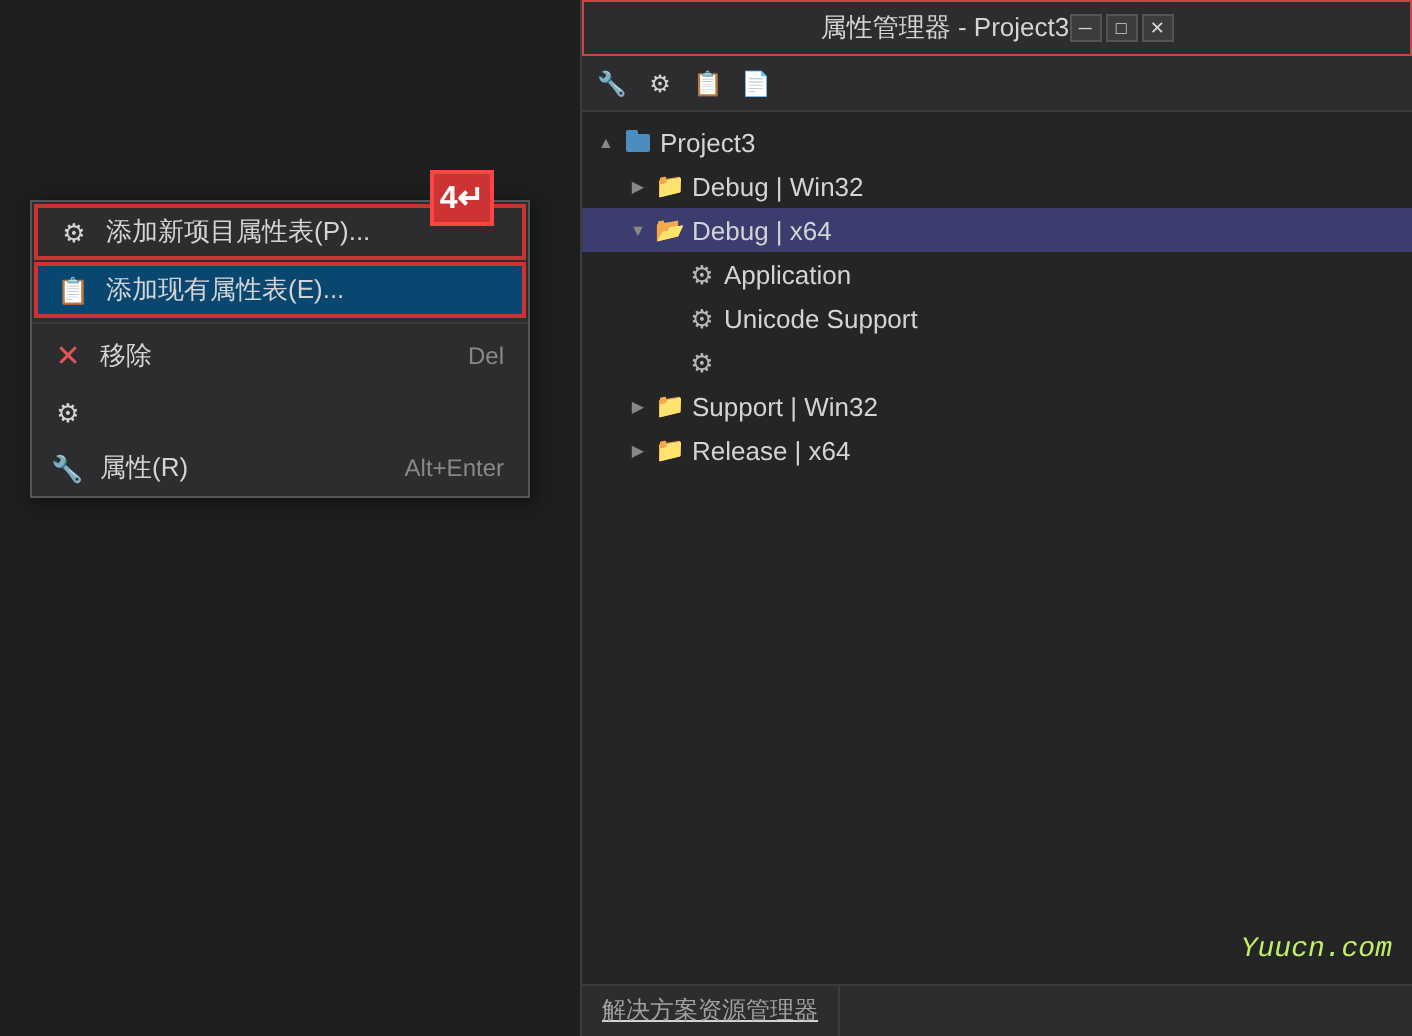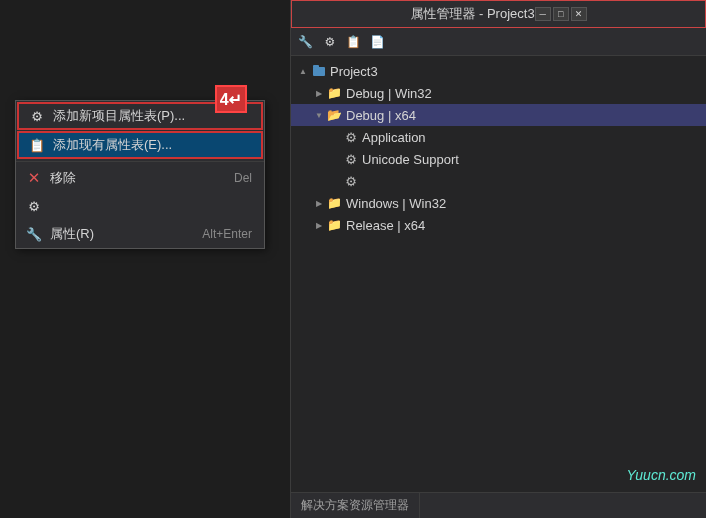--- a/index.html
+++ b/index.html
@@ -151,20 +151,21 @@
     .indent-2 { padding-left: 20px; }
     .indent-3 { padding-left: 36px; }
 
     
     .bottom-tabs {
       display: flex;
       background: #2d2d30;
       border-top: 1px solid #3c3c3c;
       height: 26px;
       align-items: flex-end;
+      text-decoration: underline;
     }
 
     .bottom-tab {
       padding: 4px 10px;
       font-size: 12px;
       color: #a0a0a0;
       cursor: pointer;
       border-right: 1px solid #3c3c3c;
       height: 100%;
       display: flex;
@@ -236,23 +237,24 @@
       font-weight: bold;
       border: 2px solid #ff4444;
       z-index: 200;
     }
 
     
     .watermark {
       position: absolute;
       bottom: 35px;
       right: 10px;
-      color: #5eead4;
+      color: #bef264;
       font-size: 14px;
       font-style: italic;
+      font-family: Liberation Mono, monospace;
     }
   </style>
 </head>
 <body>
 
 <div class="main-container">
 
   <div class="left-panel">
 
     <div class="context-menu">
@@ -347,21 +349,21 @@
       </div>
 
       <div class="tree-item indent-3">
         <span class="tree-expand" style="width:16px;"></span>
         <span class="tree-icon" style="color:#b8b8b8;">⚙</span>
       </div>
 
       <div class="tree-item indent-2">
         <span class="tree-expand">▶</span>
         <span class="tree-icon folder-icon">📁</span>
-        <span class="tree-label">Windows | Win32</span>
+        <span class="tree-label">Support | Win32</span>
       </div>
 
       <div class="tree-item indent-2">
         <span class="tree-expand">▶</span>
         <span class="tree-icon folder-icon">📁</span>
         <span class="tree-label">Release | x64</span>
       </div>
 
     </div>
 

